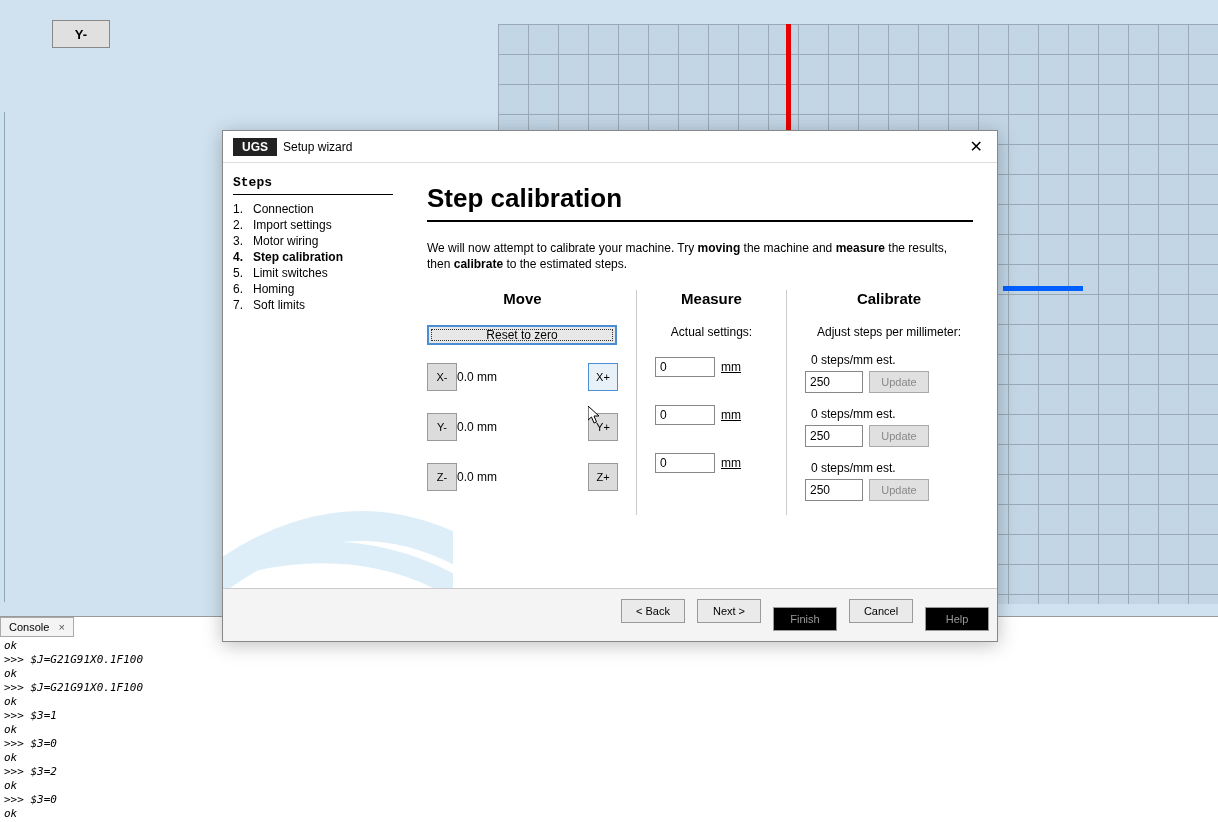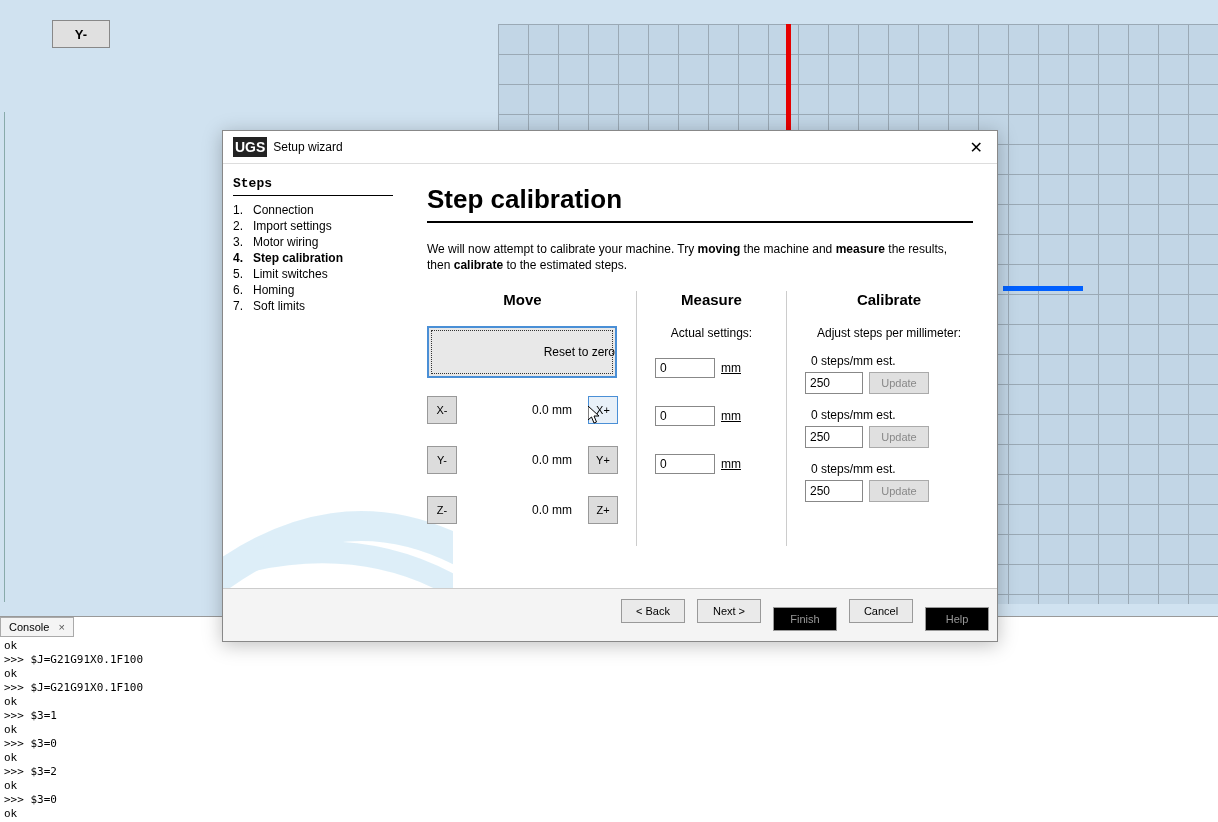--- a/index.html
+++ b/index.html
@@ -67,20 +67,21 @@
   background: #f4f4f4;
   font-size: 11px;
 }
 .console-tab .x { margin-left: 6px; color: #555; cursor: pointer; }
 .console-body {
   font-family: monospace;
   font-size: 11px;
   padding: 2px 4px;
   white-space: pre;
   line-height: 14px;
+  font-style: italic;
 }
 .wizard {
   position: absolute;
   left: 222px;
   top: 130px;
   width: 776px;
   height: 512px;
   background: #fff;
   border: 1px solid #888;
   box-shadow: 0 3px 18px rgba(0,0,0,0.25);
@@ -89,23 +90,23 @@
 }
 .wizard-header {
   display: flex;
   align-items: center;
   padding: 6px 10px;
   border-bottom: 1px solid #ddd;
 }
 .wizard-logo {
   background: #222;
   color: #fff;
-  font-size: 14px;
+  font-size: 12px;
   font-weight: bold;
-  padding: 2px 2px;
+  padding: 2px 9px;
   margin-right: 6px;
 }
 .wizard-close {
   margin-left: auto;
   font-size: 16px;
   cursor: pointer;
   padding: 0 4px;
 }
 .wizard-body {
   flex: 1;
@@ -154,51 +155,50 @@
   padding: 0 18px;
   border-right: 1px solid #ccc;
 }
 .col:last-child { border-right: none; }
 .col-move { width: 210px; padding-left: 0; }
 .col-measure { width: 150px; }
 .col-calibrate { flex: 1; padding-right: 0; }
 .col h3 { text-align: center; font-size: 15px; margin-bottom: 18px; font-weight: bold; }
 .reset-btn {
   width: 190px;
-  height: 52px;
+  height: 20px;
   background: #e8e8e8;
   border: 2px solid #4a8fd6;
   outline: 1px dotted #333;
   outline-offset: -5px;
   margin-bottom: 18px;
   cursor: pointer;
   font-size: 12px;
-  text-align: right;
 }
 .move-row {
   display: flex;
   align-items: center;
   margin-bottom: 22px;
 }
 .jog-btn {
   width: 30px;
   height: 28px;
   background: #dcdcdc;
   border: 1px solid #999;
   font-size: 11px;
   cursor: pointer;
 }
 .jog-btn.active {
   border: 1px solid #4a8fd6;
   background: #e8f0f8;
 }
 .pos-val {
   flex: 1;
-  text-align: right;
-  padding-right: 16px;
+  text-align: left;
+  padding-right: 23px;
   font-size: 12px;
 }
 .measure-label { font-size: 12px; text-align: center; margin-bottom: 18px; }
 .measure-row {
   display: flex;
   align-items: center;
   margin-bottom: 28px;
   gap: 6px;
 }
 .measure-row input {

